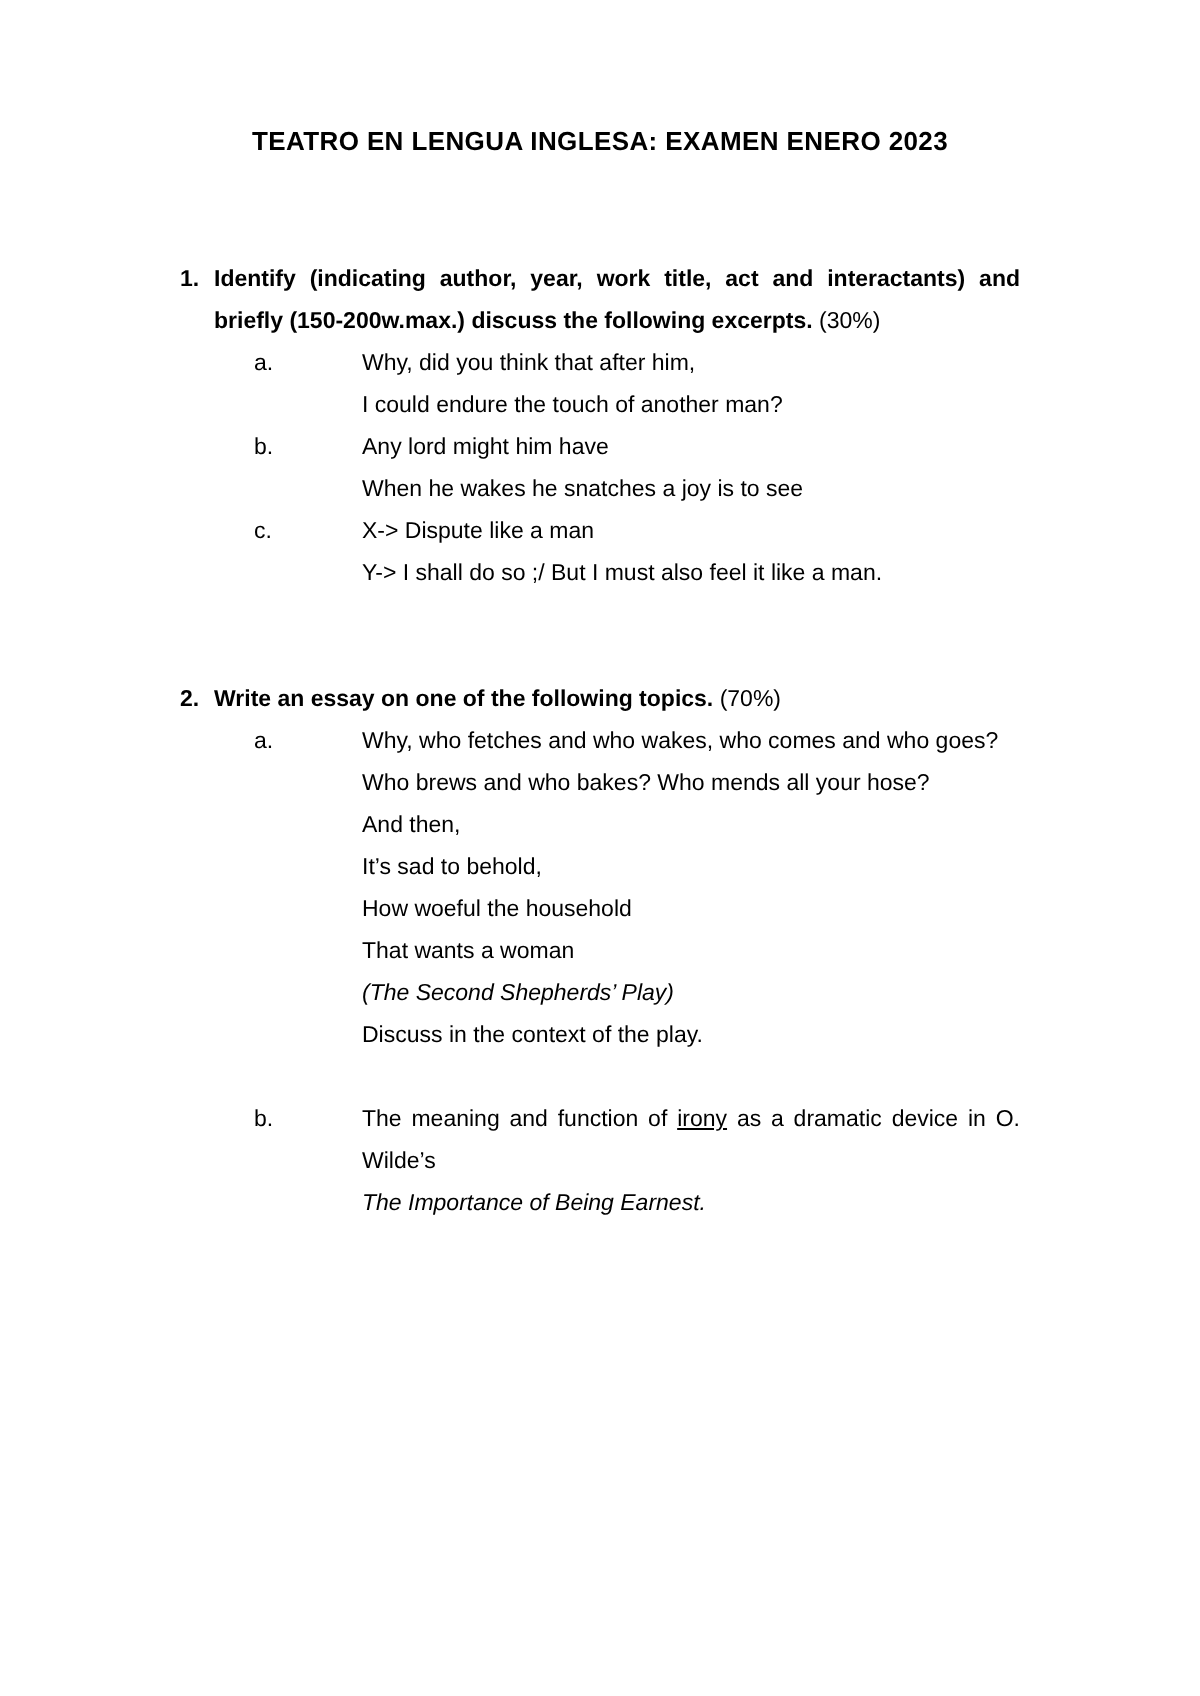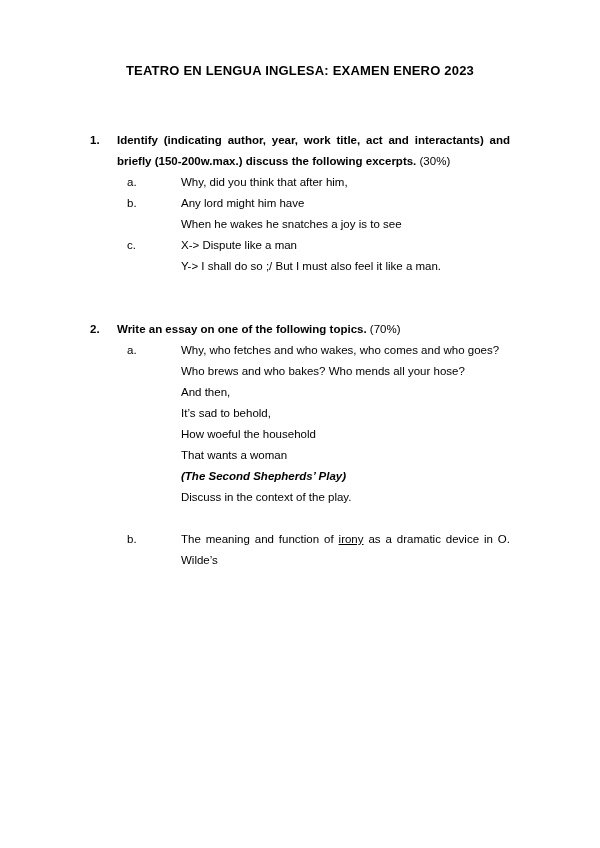--- a/index.html
+++ b/index.html
@@ -34,21 +34,20 @@
   .q-header {
     display: flex;
     align-items: flex-start;
   }
   .q-num {
     flex: 0 0 17px;
     font-weight: bold;
   }
   .q-prompt {
     flex: 1 1 auto;
-    margin-left: 10px;
   }
   .q2 {
     margin-top: 42px;
   }
   .sub-items {
     margin-left: 37px;
   }
   .sub-item {
     display: flex;
     align-items: flex-start;
@@ -65,21 +64,21 @@
   }
   .line {
     min-height: 21px;
   }
   .jline {
     text-align: justify;
     -moz-text-align-last: justify;
     text-align-last: justify;
   }
   .b { font-weight: bold; }
-  .i { font-style: italic; font-weight: bold; }
+  .i { font-style: italic; }
   .u { text-decoration: underline; }
 </style>
 </head>
 <body>
 
 <div class="page">
 
   <div class="title">TEATRO EN LENGUA INGLESA: EXAMEN ENERO 2023</div>
 
   <div class="question q1">
@@ -90,20 +89,21 @@
         <div class="line"><span class="b">briefly (150-200w.max.) discuss the following excerpts.</span> <span>(30%)</span></div>
       </div>
     </div>
 
     <div class="sub-items">
 
       <div class="sub-item">
         <span class="sub-label">a.</span>
         <div class="sub-content">
           <div class="line">Why, did you think that after him,</div>
+          <div class="line">I could endure the touch of another man?</div>
         </div>
       </div>
 
       <div class="sub-item">
         <span class="sub-label">b.</span>
         <div class="sub-content">
           <div class="line">Any lord might him have</div>
           <div class="line">When he wakes he snatches a joy is to see</div>
         </div>
       </div>
@@ -140,19 +140,20 @@
           <div class="line">That wants a woman</div>
           <div class="line i">(The Second Shepherds’ Play)</div>
           <div class="line">Discuss in the context of the play.</div>
         </div>
       </div>
 
       <div class="sub-item gap-before">
         <span class="sub-label">b.</span>
         <div class="sub-content">
           <div class="line jline"><span>The meaning and function of</span> <span class="u">irony</span> <span>as a dramatic device in O. Wilde’s</span></div>
+          <div class="line i">The Importance of Being Earnest.</div>
         </div>
       </div>
 
     </div>
   </div>
 
 </div>
 
 </body></html>

